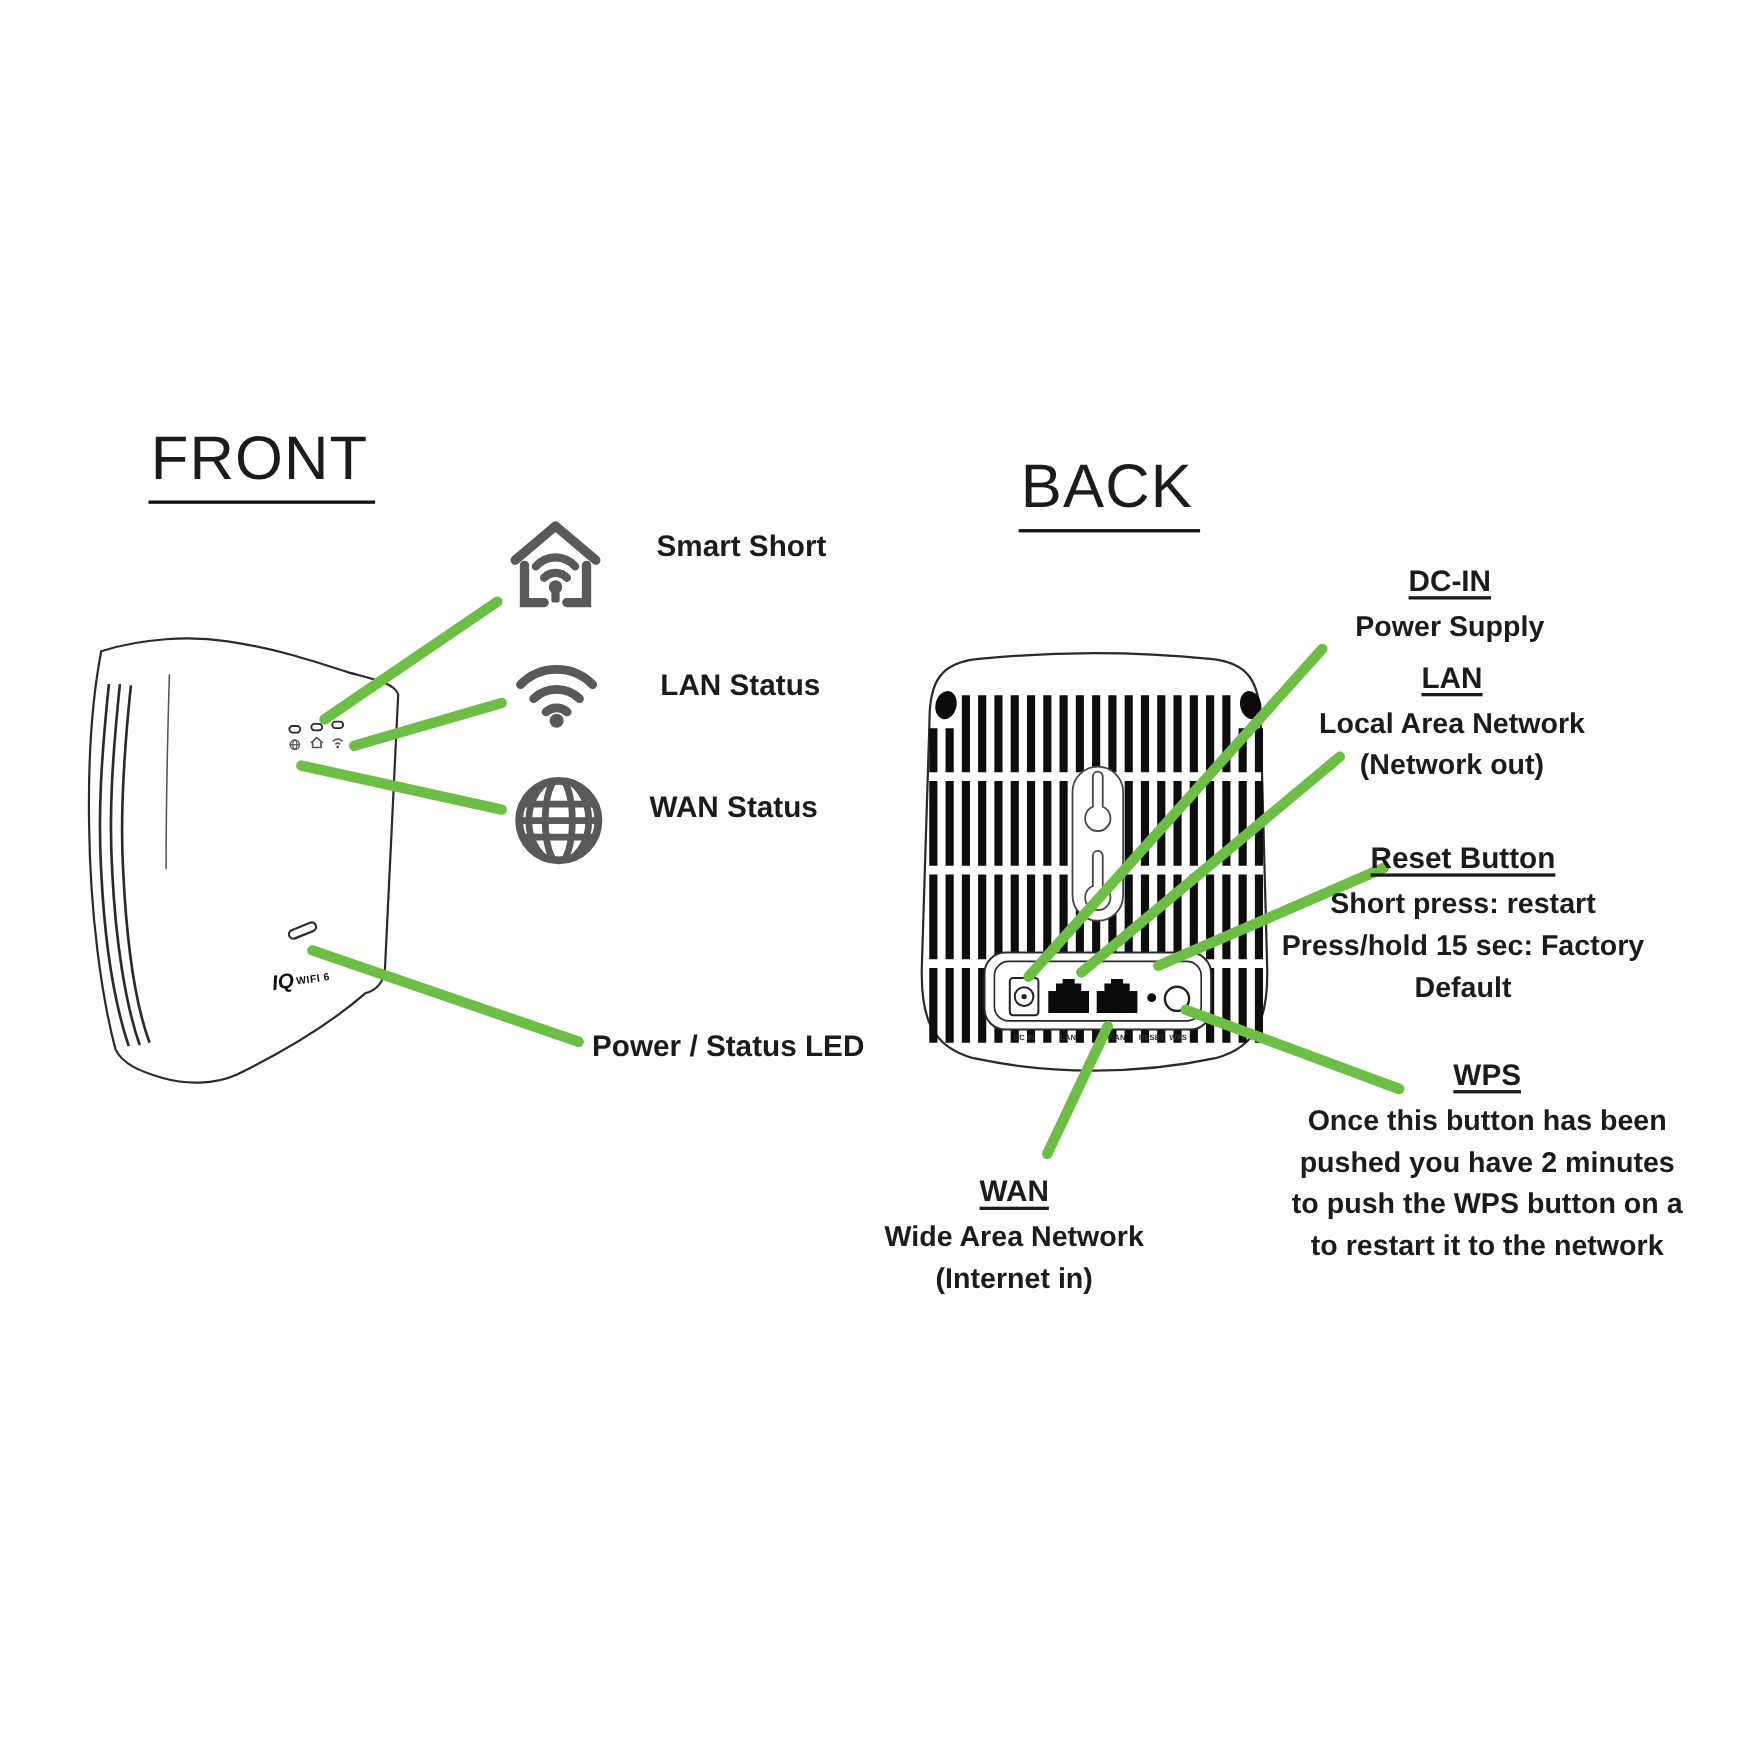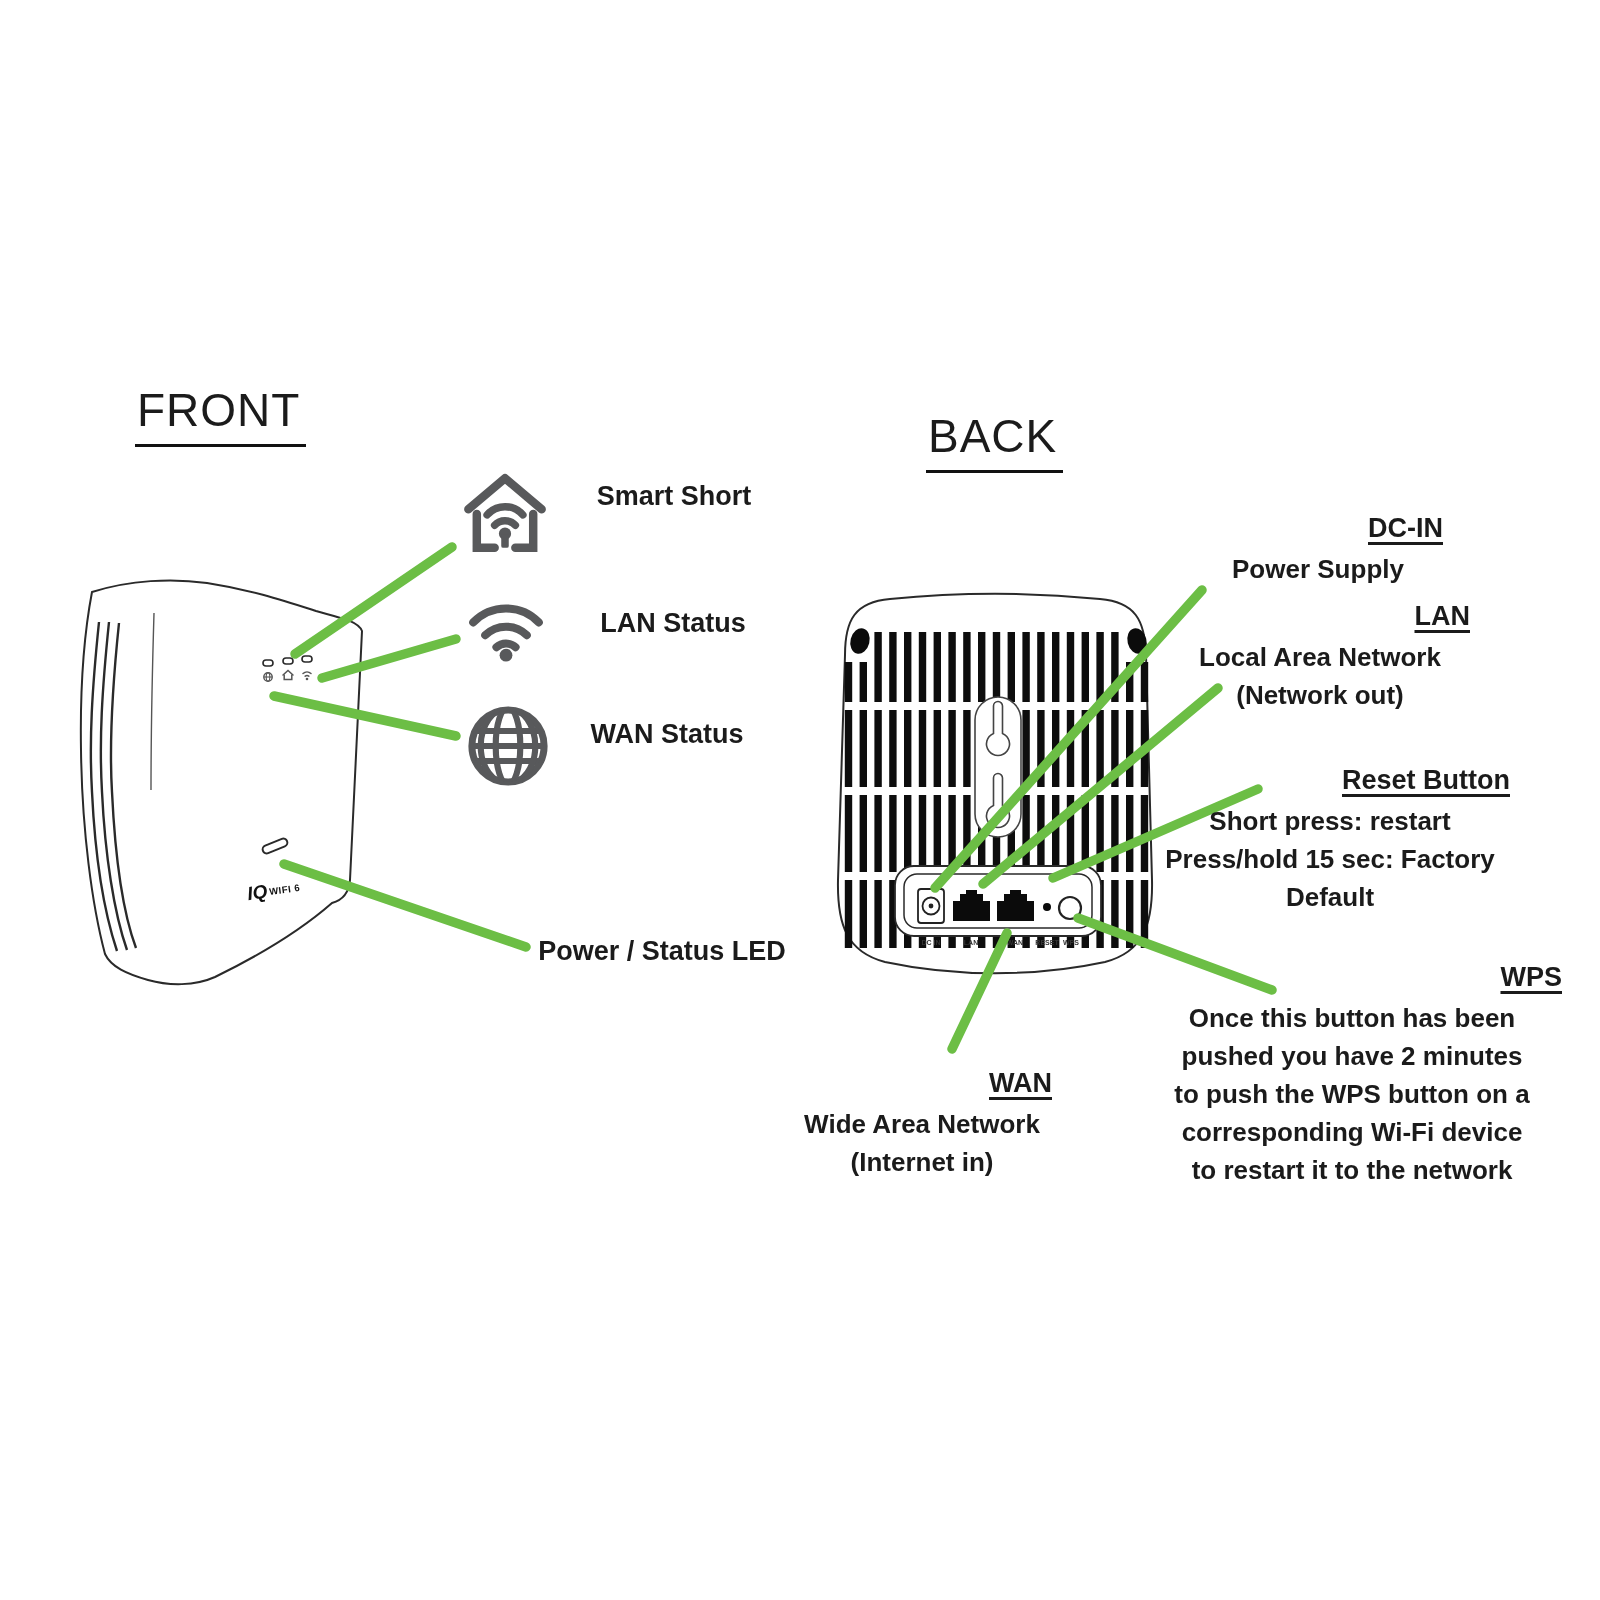--- a/index.html
+++ b/index.html
@@ -5,27 +5,27 @@
   :root{
     --accent-green:#6cbe45;
     --icon-gray:#58595b;
     --line-art:#2a2a2a;
     --text:#1b1b1b;
   }
   html,body{margin:0;padding:0;background:#fff;}
   .stage{position:relative;width:1600px;height:1600px;background:#ffffff;overflow:hidden;
          font-family:"Liberation Sans",sans-serif;color:var(--text);}
   .stage svg.scene{position:absolute;left:0;top:0;}
-  .section-heading{position:absolute;font-size:46px;letter-spacing:1px;color:var(--text);}
+  .section-heading{position:absolute;font-size:56px;letter-spacing:1px;color:var(--text);}
   .section-heading .hd{display:inline-block;border-bottom:3px solid #111;padding:0 6px 7px 2px;}
   .front-label{position:absolute;font-weight:bold;font-size:27px;line-height:38px;text-align:center;color:var(--text);}
   .front-label .line{white-space:nowrap;}
   .callout{position:absolute;font-size:26px;line-height:38px;text-align:center;color:var(--text);}
   .callout .title{font-weight:bold;font-size:27px;text-decoration:underline;
-                  text-underline-offset:5px;text-decoration-thickness:2.5px;margin-bottom:3px;white-space:nowrap;text-align:right;}
+                  text-underline-offset:5px;text-decoration-thickness:2.5px;margin-bottom:3px;white-space:nowrap;}
   .callout .line{white-space:nowrap;font-weight:bold;}
   
   .outline{fill:#ffffff;stroke:var(--line-art);stroke-width:2;}
   .thin{fill:none;stroke:var(--line-art);stroke-width:1.6;}
   .vent{stroke:#0d0d0d;stroke-width:7.4;}
   .green-line{stroke:var(--accent-green);stroke-width:9.5;stroke-linecap:round;}
   .gray-ic{stroke:var(--icon-gray);fill:none;stroke-linecap:round;}
   .gray-fill{fill:var(--icon-gray);stroke:none;}
   .tinytext{font-family:"Liberation Sans",sans-serif;font-size:7px;font-weight:bold;fill:#333;}
   .logo-iq{font-family:"Liberation Sans",sans-serif;font-size:19px;font-weight:bold;font-style:italic;fill:#111;}
@@ -243,21 +243,20 @@
     <div class="line">Short press: restart</div>
     <div class="line">Press/hold 15 sec: Factory</div>
     <div class="line">Default</div>
   </div>
 
   <div class="callout" style="left:1142px;top:958px;width:420px;">
     <div class="title">WPS</div>
     <div class="line">Once this button has been</div>
     <div class="line">pushed you have 2 minutes</div>
     <div class="line"><span>to push the </span><b>WPS button</b><span> on a</span></div>
-    <div class="line">corresponding Wi-Fi device</div>
     <div class="line">to restart it to the network</div>
   </div>
 
   <div class="callout" style="left:792px;top:1064px;width:260px;">
     <div class="title">WAN</div>
     <div class="line">Wide Area Network</div>
     <div class="line">(Internet in)</div>
   </div>
 
 </div>

